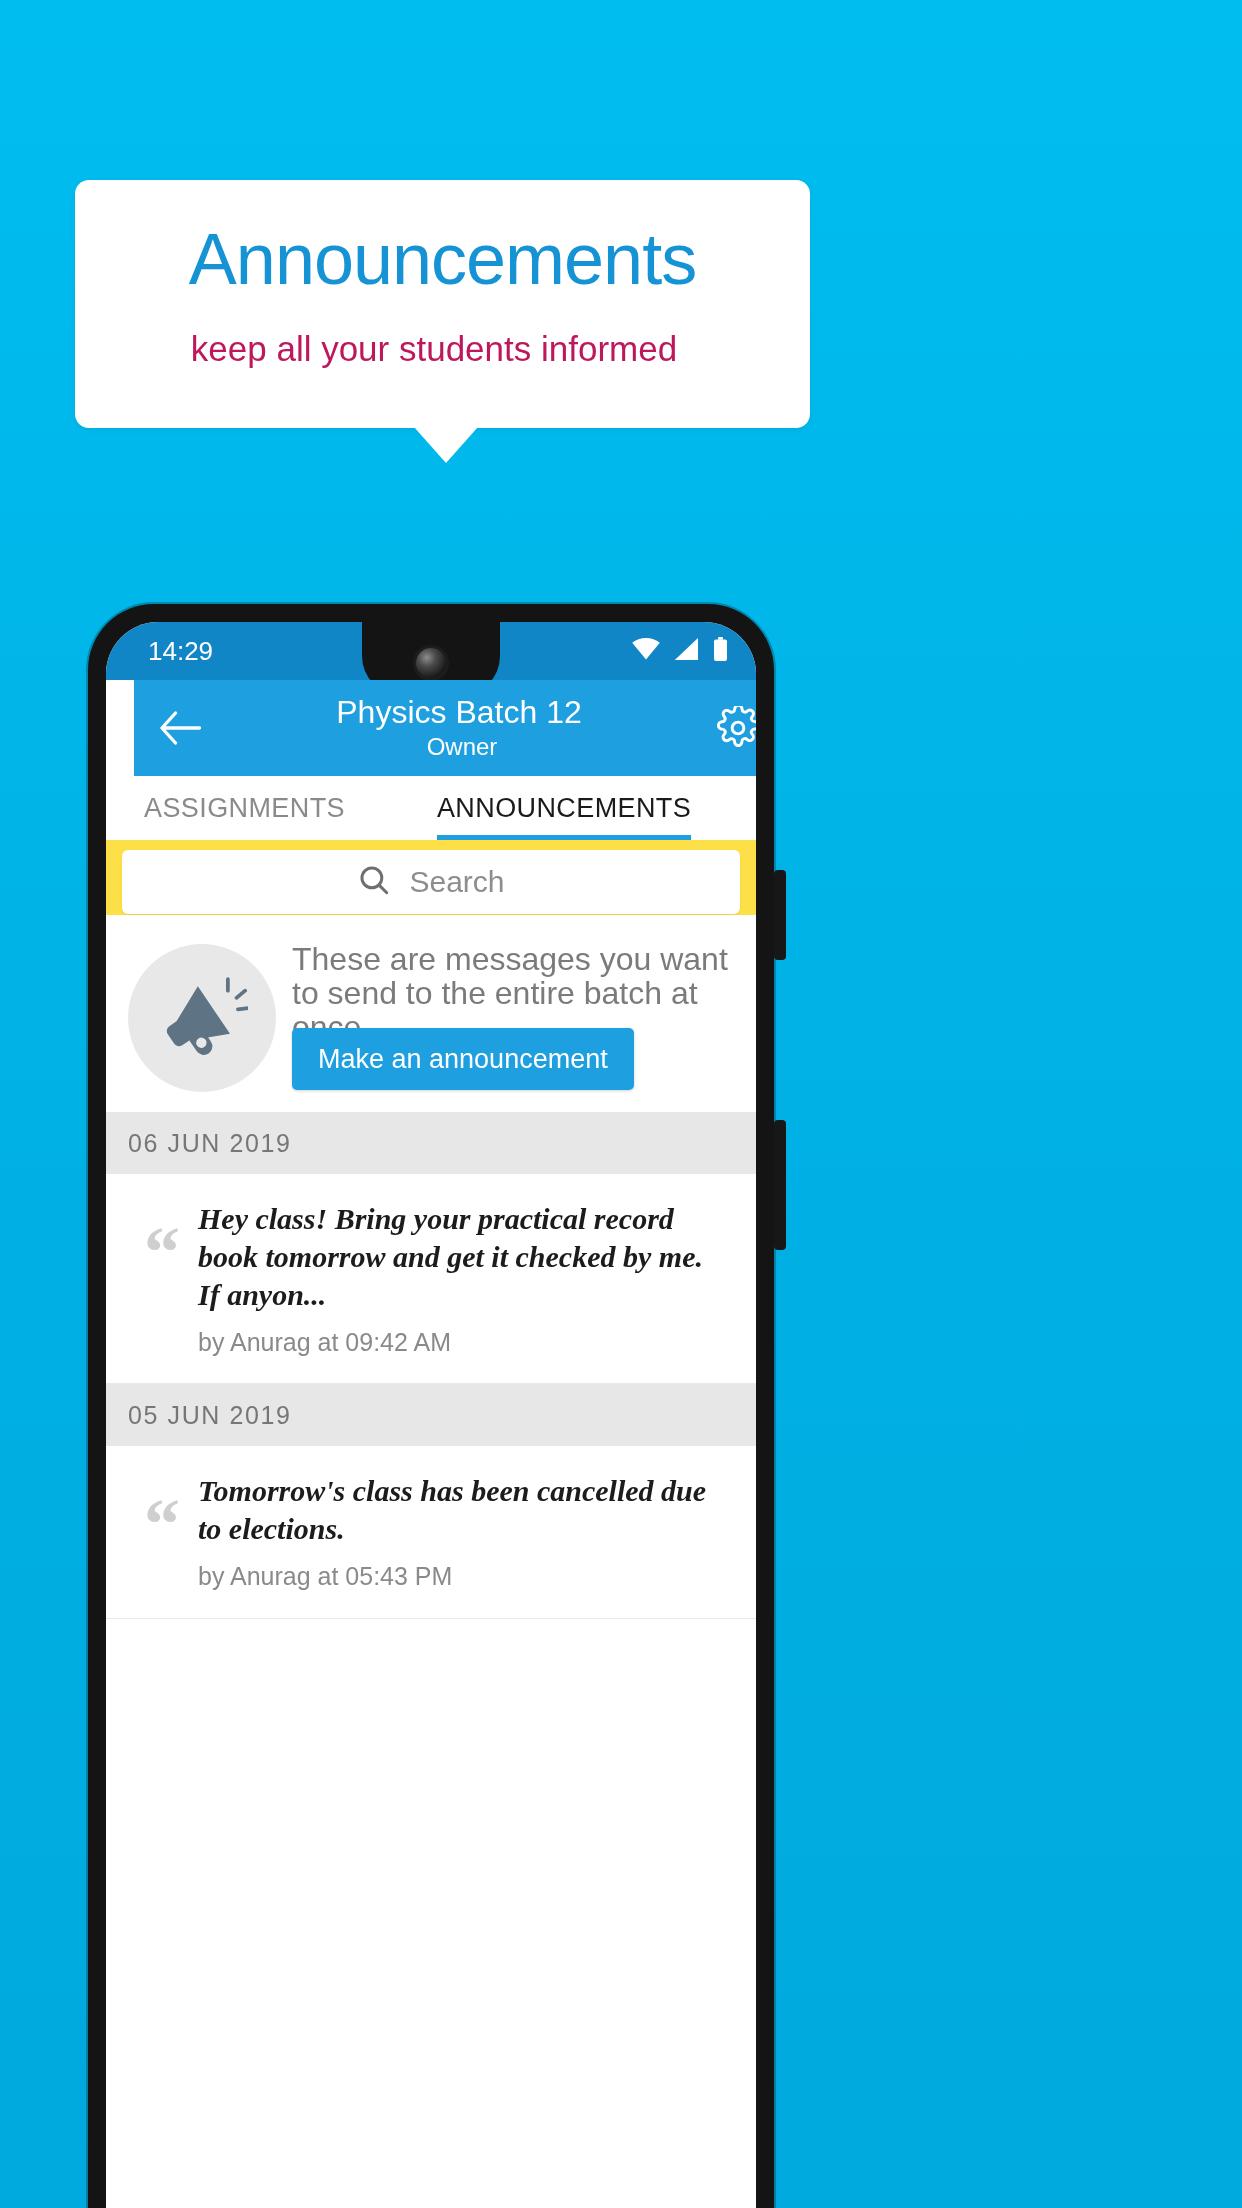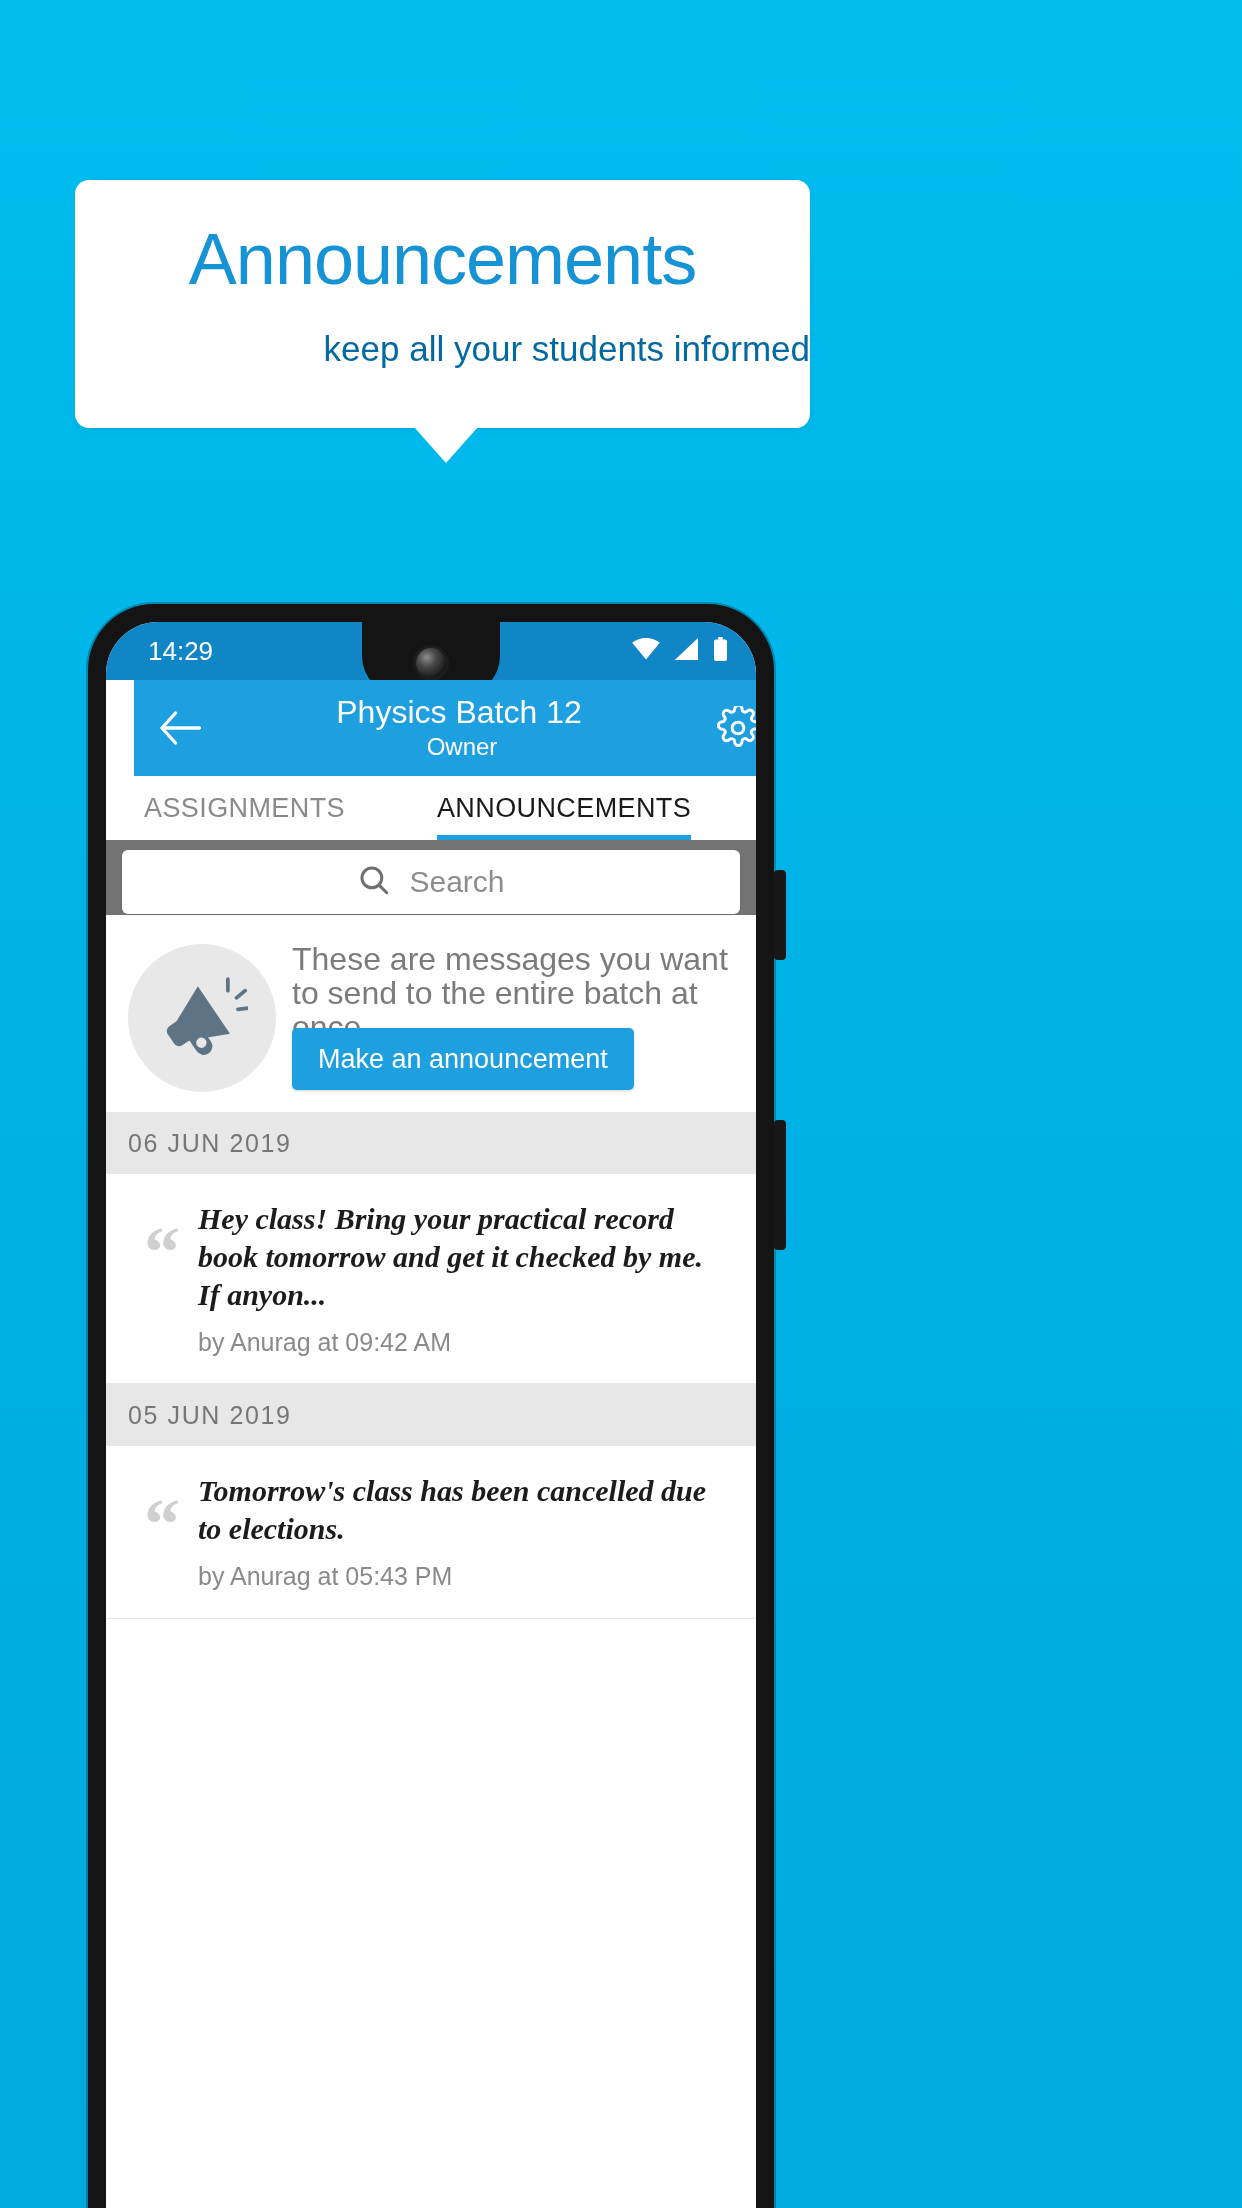--- a/index.html
+++ b/index.html
@@ -21,24 +21,24 @@
     background:#ffffff;border-radius:14px;
     box-shadow:0 2px 6px rgba(0,0,0,.06);
   }
   #banner-title{
     position:absolute;left:0;right:0;top:36px;
     text-align:center;
     font-size:72px;line-height:86px;
     color:#1593d4;font-weight:400;letter-spacing:-1px;
   }
   #banner-sub{
-    position:absolute;left:0;right:0;top:147px;
-    text-align:right;
+    position:absolute;left:0;right:17px;top:147px;
+    text-align:center;
     font-size:35px;line-height:44px;
-    color:#0369a1;font-weight:400;
+    color:#be185d;font-weight:400;
   }
   #banner-tail{
     position:absolute;left:414px;top:427px;
     width:0;height:0;
     border-left:32px solid transparent;
     border-right:32px solid transparent;
     border-top:36px solid #ffffff;
   }
 
   
@@ -132,21 +132,21 @@
     padding:0 0 0 0;flex:0 0 auto;cursor:pointer;
   }
   .tab.active{color:#1a1a1a;font-weight:500;}
   .tab .underline{
     position:absolute;left:0;right:0;bottom:0;height:5px;background:#1e9fe0;
   }
 
   
   #searchzone{
     position:absolute;left:0;top:218px;width:650px;height:75px;
-    background:#737373;
+    background:#fde047;
   }
   #searchbar{
     position:absolute;left:16px;top:10px;width:618px;height:64px;
     background:#ffffff;border-radius:6px;
     display:flex;align-items:center;justify-content:center;gap:18px;
     box-shadow:0 1px 2px rgba(0,0,0,.08);
     cursor:text;
   }
   #search-placeholder{font-size:30px;color:#8d8d8d;}
 

